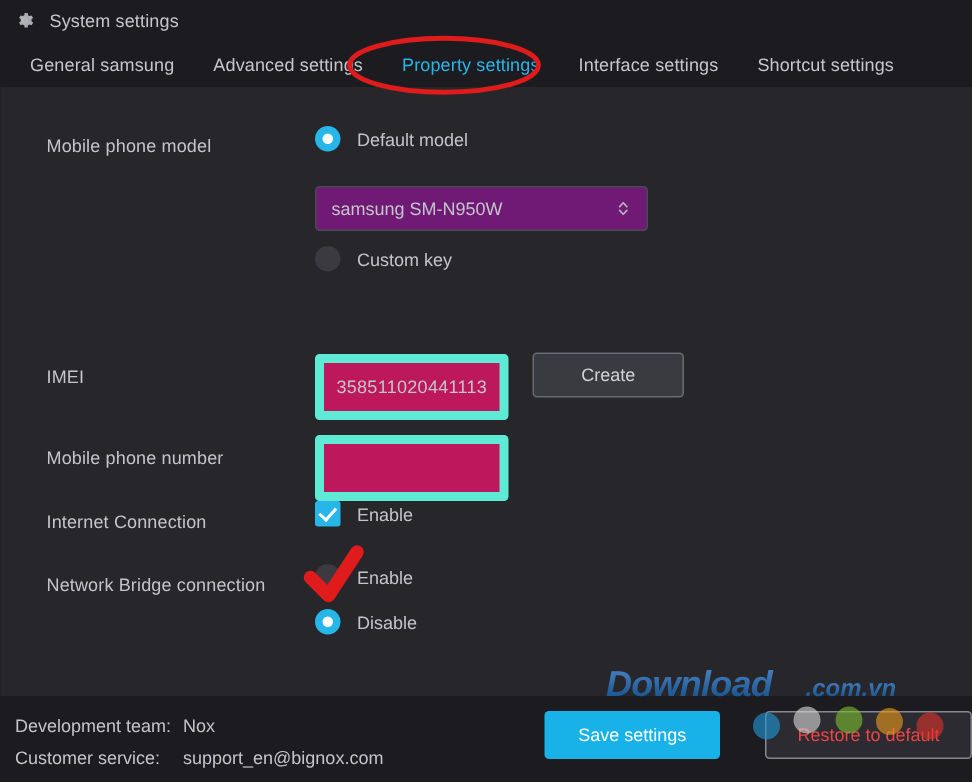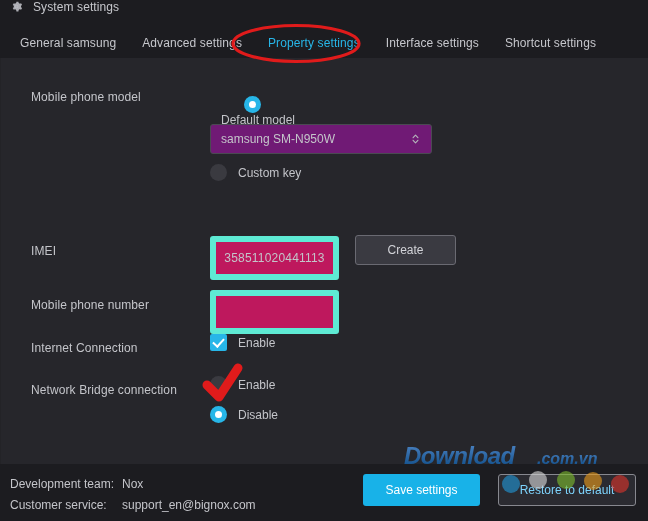--- a/index.html
+++ b/index.html
@@ -23,20 +23,21 @@
     display: flex;
     flex-direction: column;
     background: #1c1c20;
   }
 
   
   .titlebar {
     height: 27px;
     flex: 0 0 27px;
     display: flex;
+    align-items: center;
     padding-left: 10px;
     background: #1c1c20;
   }
   .gear-icon {
     width: 13px;
     height: 13px;
     flex: 0 0 13px;
     margin-right: 10px;
     color: #b9bac0;
     display: block;
@@ -240,32 +241,32 @@
     display: flex;
     align-items: center;
     justify-content: center;
     font-size: 12px;
     color: #ffffff;
     cursor: pointer;
     z-index: 6;
   }
   .btn-restore {
     position: absolute;
-    left: 498px;
+    left: 510px;
     top: 474px;
     width: 138px;
     height: 32px;
     background: #2b2b31;
     border: 1px solid #87888f;
     border-radius: 3px;
     display: flex;
     align-items: center;
     justify-content: center;
     font-size: 12px;
-    color: #7dd3fc;
+    color: #ef4444;
     box-sizing: border-box;
     cursor: pointer;
     z-index: 6;
   }
 
   
   .overlay {
     position: absolute;
     inset: 0;
     pointer-events: none;
@@ -308,21 +309,21 @@
     <div class="tab">Advanced settings</div>
     <div class="tab active">Property settings</div>
     <div class="tab">Interface settings</div>
     <div class="tab">Shortcut settings</div>
   </div>
 
   <div class="content">
 
     <div class="field-label" style="top:32px;">Mobile phone model</div>
 
-    <div class="row" style="left:209px; top:38px;flex-direction:column;">
+    <div class="row" style="left:209px; top:26px;">
       <div class="radio on"></div>
       <div class="opt-label">Default model</div>
     </div>
 
     <div class="select" style="left:209px; top:66px;">
       <div class="select-value">samsung SM-N950W</div>
       <svg class="spinner-icon" viewBox="0 0 12 20">
         <path fill="none" stroke="currentColor" stroke-width="1.4" stroke-linecap="round" stroke-linejoin="round" d="M3 8.4 6 5.2l3 3.2M3 11.6l3 3.2 3-3.2"></path>
       </svg>
     </div>

